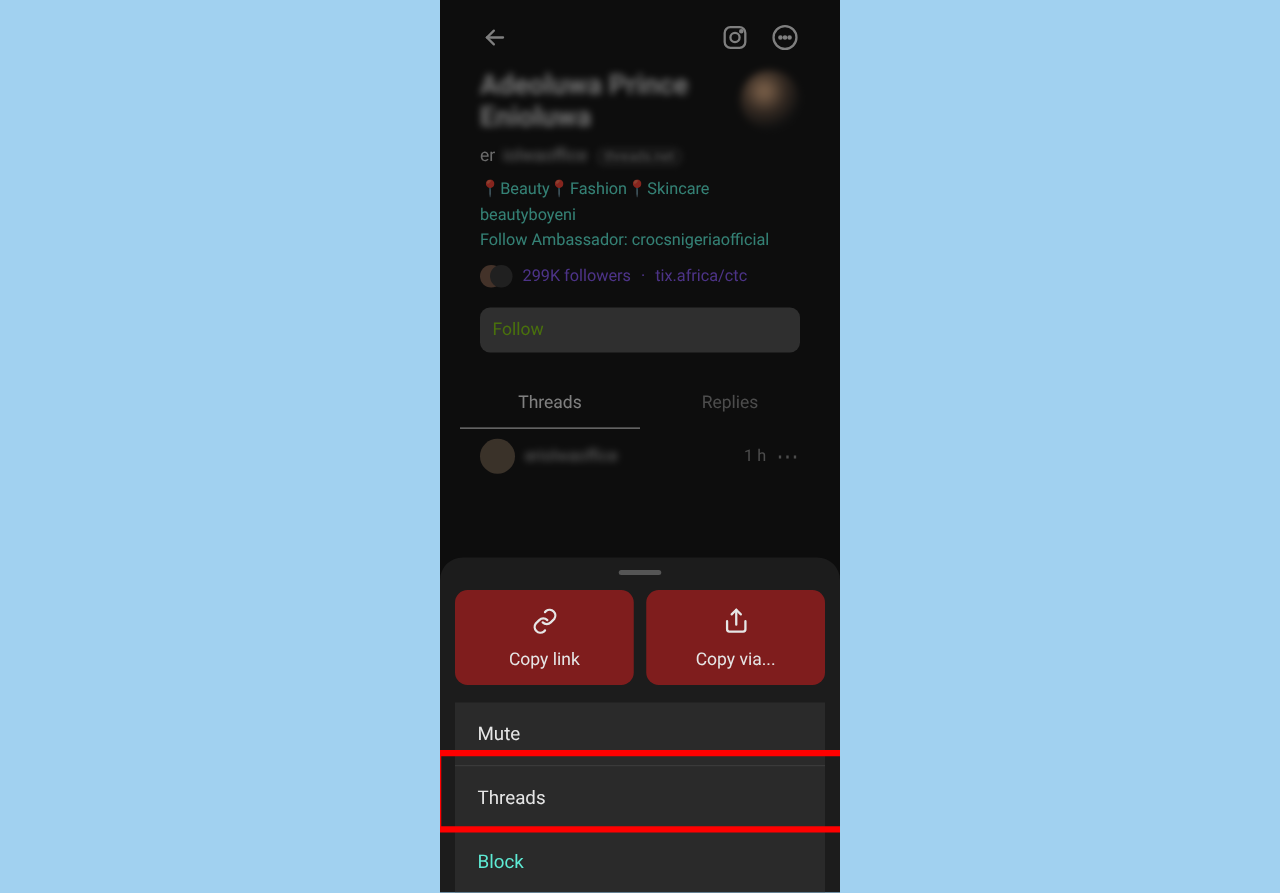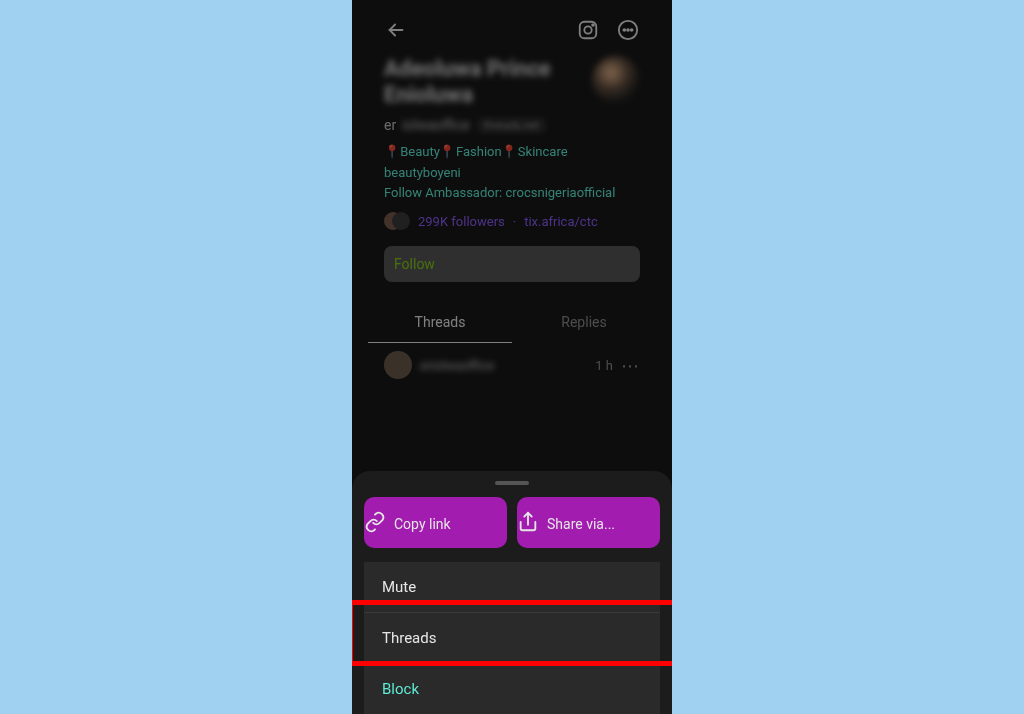--- a/index.html
+++ b/index.html
@@ -59,21 +59,21 @@
     .sheet {
       position:absolute;
       bottom:0; left:0; right:0;
       background:#1c1c1c;
       border-top-left-radius:18px;
       border-top-right-radius:18px;
       padding: 10px 12px 0;
     }
     .grab { width:34px; height:4px; background:#555; border-radius:3px; margin: 0 auto 12px; }
     .row-btns { display:flex; gap:10px; margin-bottom:14px; }
-    .square-btn { flex:1; background:#a21caf; border-radius:10px; padding:14px 0 12px; display:flex; flex-direction:row; align-items:center; gap:8px; font-size:14px; color:#e6e6e6; }
+    .square-btn { flex:1; background:#7f1d1d; border-radius:10px; padding:14px 0 12px; display:flex; flex-direction:column; align-items:center; gap:8px; font-size:14px; color:#e6e6e6; }
     .list-card { background:#2a2a2a; border-radius:0; overflow:hidden; }
     .list-item { padding:16px 18px; font-size:15px; color:#e6e6e6; border-bottom:1px solid #3a3a3a; }
     .list-item:last-child { border-bottom:none; }
     .list-item.danger { color:#5eead4; }
 
     
     .highlight {
       position:absolute;
       border:5px solid red;
       pointer-events:none;
@@ -172,21 +172,21 @@
         <span>Copy link</span>
       </div>
       <div class="square-btn">
         <span>
           <svg width="22" height="22" viewBox="0 0 24 24" fill="none" stroke="#e6e6e6" stroke-width="2" stroke-linecap="round">
               <path d="M4 12v7a2 2 0 0 0 2 2h12a2 2 0 0 0 2-2v-7"></path>
               <path d="M16 6l-4-4-4 4"></path>
               <path d="M12 2v13"></path>
             </svg>
         </span>
-        <span>Share via...</span>
+        <span>Copy via...</span>
       </div>
     </div>
 
     <div class="list-card">
       <div class="list-item">Mute</div>
       <div class="list-item">Threads</div>
       <div class="list-item danger">Block</div>
     </div>
   </div>
 

